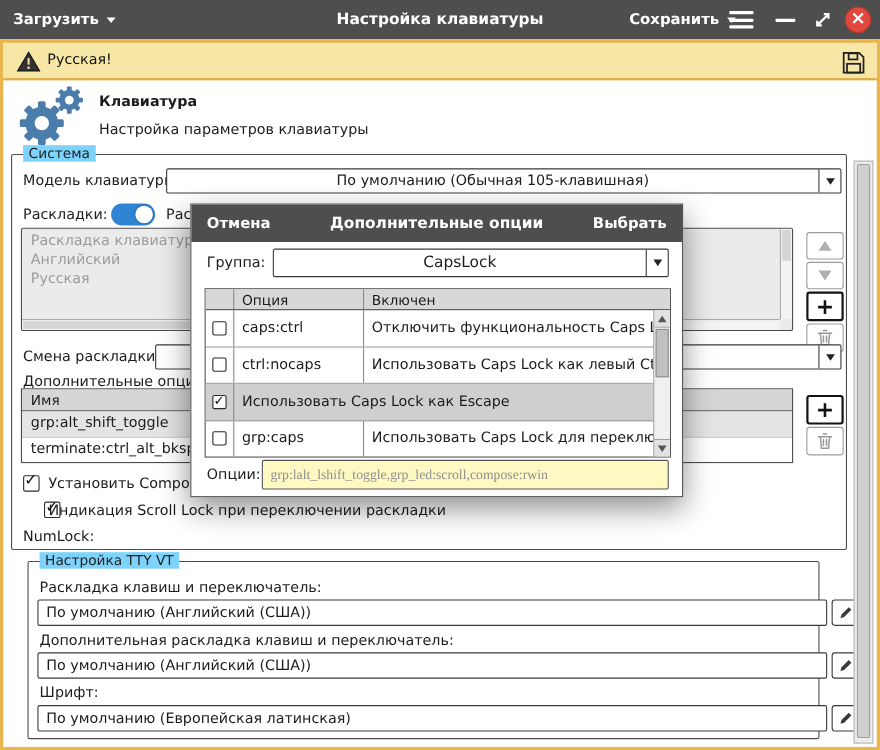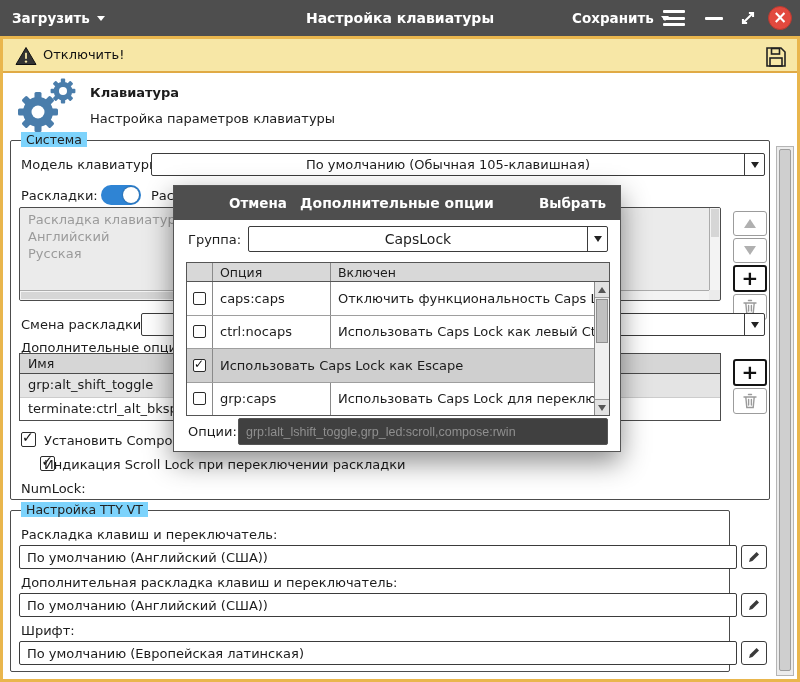--- a/index.html
+++ b/index.html
@@ -94,21 +94,21 @@
   .mt-head .mc-opt, .mt-head .mc-desc { font-size:12.5px; }
   .mt-scroll { width:15px; flex:0 0 15px; border-left:1px solid #8a8a8a; display:flex; flex-direction:column; }
   .ms-btn { height:16px; background:#e2e2e2; display:flex; align-items:center; justify-content:center; cursor:pointer; }
   .ms-btn.up { border-bottom:1px solid #9e9e9e; }
   .ms-btn.down { border-top:1px solid #9e9e9e; }
   .ms-tri-up { width:0; height:0; border-left:4px solid transparent; border-right:4px solid transparent; border-bottom:6px solid #555; }
   .ms-tri-down { width:0; height:0; border-left:4px solid transparent; border-right:4px solid transparent; border-top:6px solid #555; }
   .ms-track { flex:1; background:#f0f0f0; position:relative; }
   .ms-thumb { position:absolute; top:1px; left:1px; right:1px; height:44px; background:#c0c0c0; border:1px solid #909090; cursor:pointer; }
 
-  .modal-input { position:absolute; left:64px; top:232px; width:370px; height:27px; border:1.5px solid #555; border-radius:2px; background:#404040; color:#8f8f8f; font-size:12.5px; padding:0 7px; font-family:Liberation Sans, sans-serif; white-space:nowrap; overflow:hidden; display:flex; align-items:center; }
+  .modal-input { position:absolute; left:64px; top:232px; width:370px; height:27px; border:1.5px solid #555; border-radius:2px; background:#fef9c3; color:#8f8f8f; font-size:12.5px; padding:0 7px; font-family:Liberation Serif, serif; white-space:nowrap; overflow:hidden; display:flex; align-items:center; }
 </style>
 </head>
 <body>
 
 <div id="app">
 
   <div class="titlebar">
     <div class="tb-btn" style="left:12px;">
       <span>Загрузить</span>
       <span class="caret"></span>
@@ -136,21 +136,21 @@
 
   <div class="frame"></div>
   <div class="warnbar">
     <div class="abs" style="left:12px;top:7px;">
       <svg width="22" height="20" viewBox="0 0 22 20">
         <path d="M11 1.5 L21 18.5 H1 Z" fill="#333" stroke="#111" stroke-width="1"></path>
         <rect x="10.1" y="6.8" width="1.8" height="6" fill="#f7e7a6"></rect>
         <circle cx="11" cy="15.6" r="1.2" fill="#f7e7a6"></circle>
       </svg>
     </div>
-    <div class="warn-text">Отключить!</div>
+    <div class="warn-text">Русская!</div>
     <div class="flop-btn">
       <svg width="22" height="22" viewBox="0 0 22 22" fill="none" stroke="#222" stroke-width="1.6">
         <path d="M2 2 H16 L20 6 V20 H2 Z"></path>
         <rect x="6.5" y="2.5" width="8" height="5.5"></rect>
         <rect x="5" y="12" width="12" height="8"></rect>
       </svg>
     </div>
   </div>
 
   <div class="abs" style="left:12px;top:76px;">
@@ -255,21 +255,21 @@
 
     <span class="check abs checked" style="left:10px;top:291px;"></span>
     <div class="lbl" style="left:33px;top:292px;">Установить Compose</div>
 
     <span class="check abs checked" style="left:10px;top:315px;"></span>
     <div class="lbl" style="left:33px;top:316px;">Индикация Scroll Lock при переключении раскладки</div>
 
     <div class="lbl" style="left:10px;top:340px;">NumLock:</div>
   </div>
 
-  <div class="fieldset" style="left:10px;top:510px;width:720px;height:162px;">
+  <div class="fieldset" style="left:25px;top:510px;width:720px;height:162px;">
     <span class="legend">Настройка TTY VT</span>
 
     <div class="lbl" style="left:10px;top:16px;">Раскладка клавиш и переключатель:</div>
     <div class="textbox" style="left:8px;top:34px;width:718px;height:24px;">По умолчанию (Английский (США))</div>
     <div class="sq-btn" style="left:730px;top:34px;width:26px;height:24px;border-color:#3b3b3b;">
       <svg width="14" height="14" viewBox="0 0 14 14">
         <path d="M2 12 l1-3.4 6.6-6.6 2.4 2.4-6.6 6.6L2 12z" fill="#3a3a3a"></path>
       </svg>
     </div>
 
@@ -289,21 +289,21 @@
       </svg>
     </div>
   </div>
 
   <div class="v-scroll" style="left:776px;top:146px;width:18px;height:530px;">
     <div class="v-thumb"></div>
   </div>
 
   <div class="modal">
     <div class="modal-head">
-      <div class="mh-btn" style="left:14px;margin-left:41px;">Отмена</div>
+      <div class="mh-btn" style="left:14px;">Отмена</div>
       <div class="mh-title">Дополнительные опции</div>
       <div class="mh-btn" style="right:14px;margin-left:12px;">Выбрать</div>
     </div>
 
     <div class="lbl" style="left:14px;top:46px;">Группа:</div>
     <div class="combo" style="left:74px;top:40px;width:360px;height:26px;">
       <div class="combo-text" style="font-size:14px;">CapsLock</div>
       <div class="combo-arrow"></div>
     </div>
 
@@ -312,21 +312,21 @@
         <div class="mc-check"></div>
         <div class="mc-opt">Опция</div>
         <div class="mc-desc">Включен</div>
       </div>
       <div class="mt-body">
         <div class="mt-rows">
           <div class="mt-row">
             <div class="mc-check">
                 <span class="check small"></span>
               </div>
-            <div class="mc-opt">caps:caps</div>
+            <div class="mc-opt">caps:ctrl</div>
             <div class="mc-desc">Отключить функциональность Caps Lock</div>
           </div>
           <div class="mt-row">
             <div class="mc-check">
                 <span class="check small"></span>
               </div>
             <div class="mc-opt">ctrl:nocaps</div>
             <div class="mc-desc">Использовать Caps Lock как левый Ctrl</div>
           </div>
           <div class="mt-row selected">

